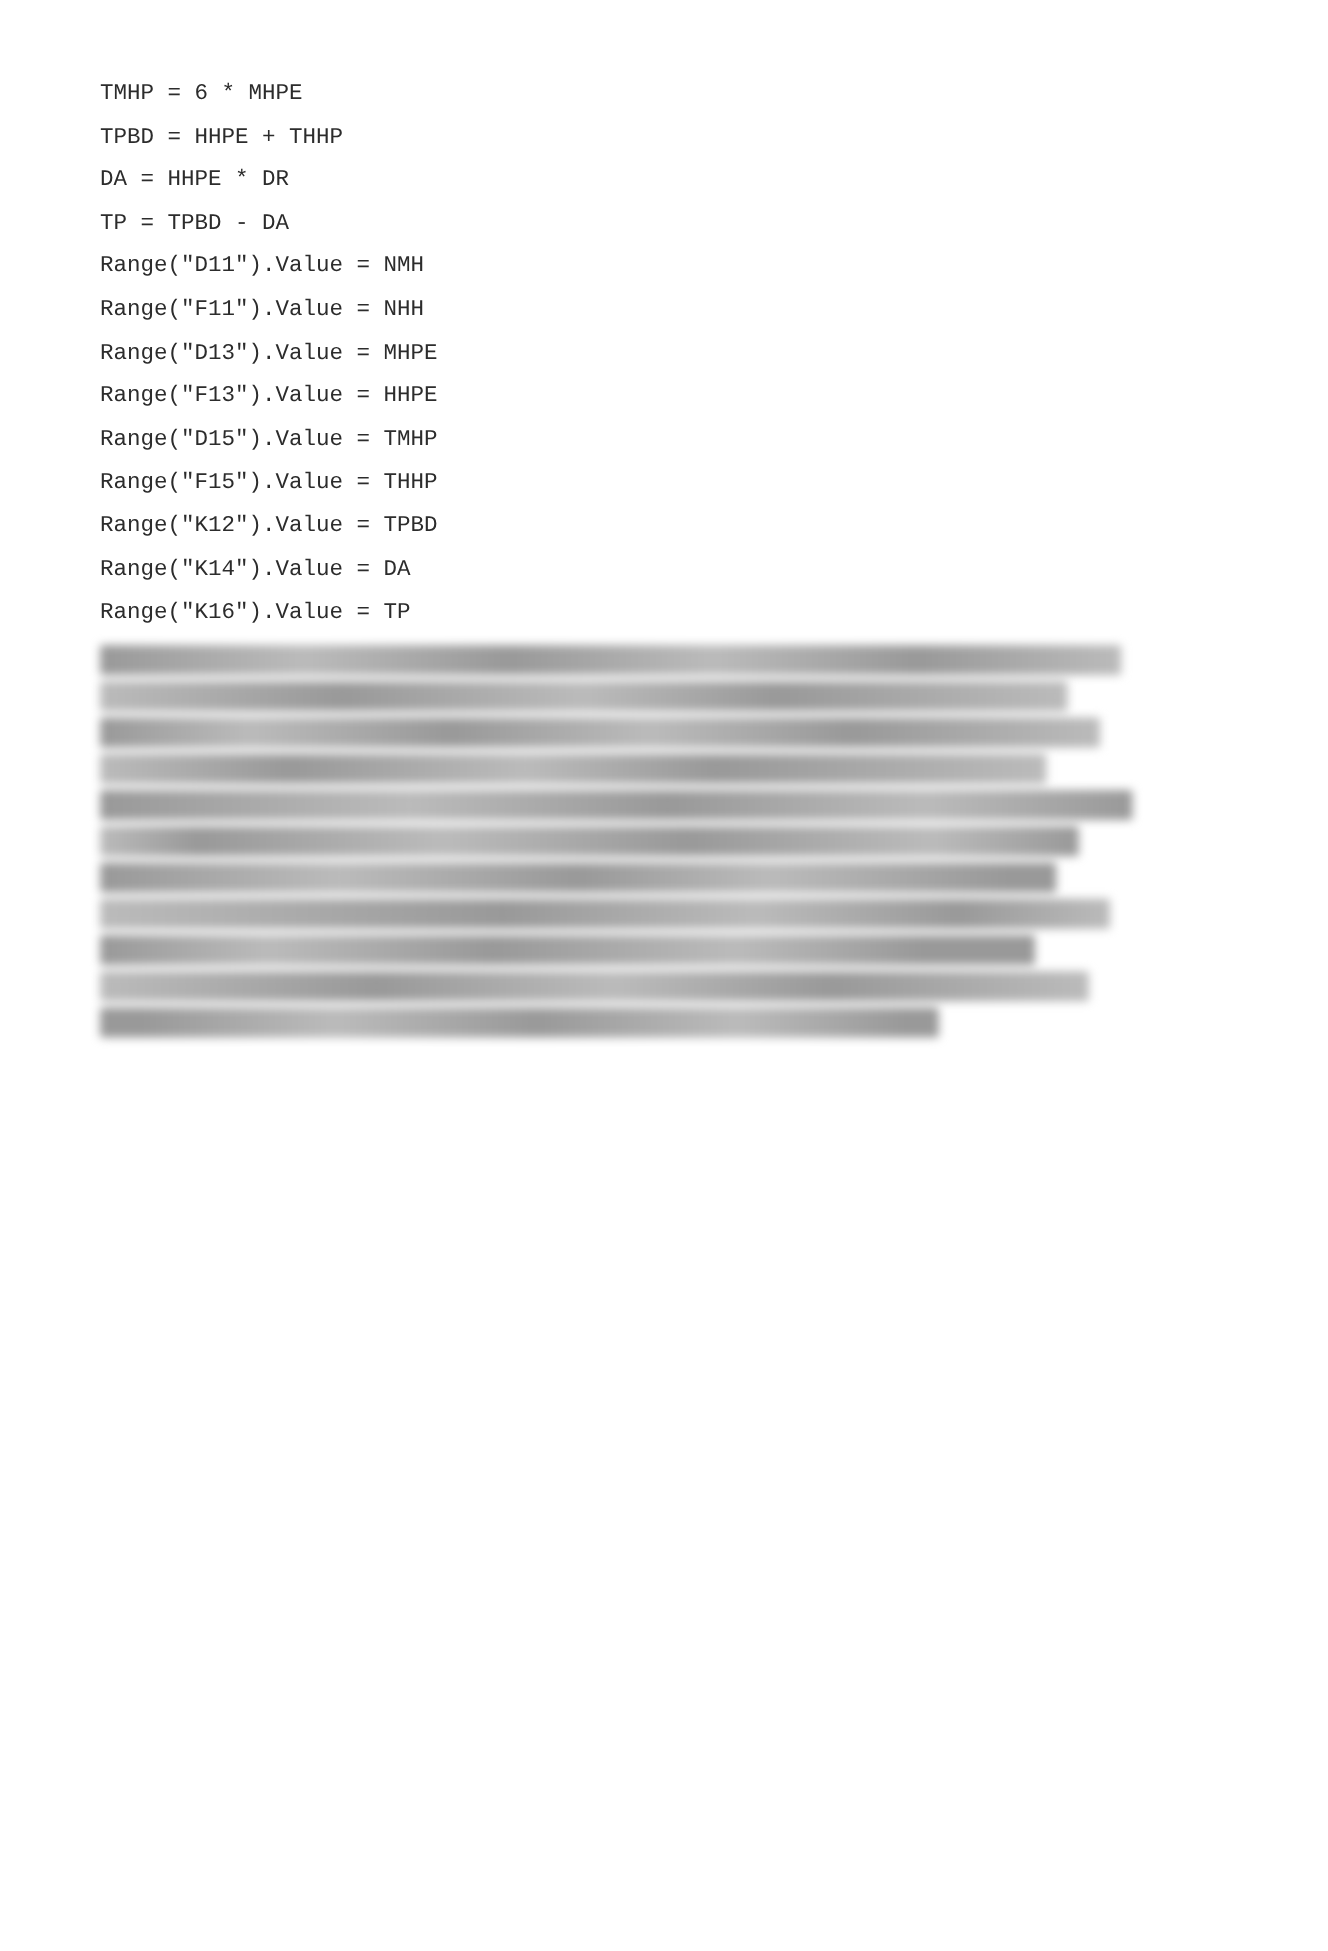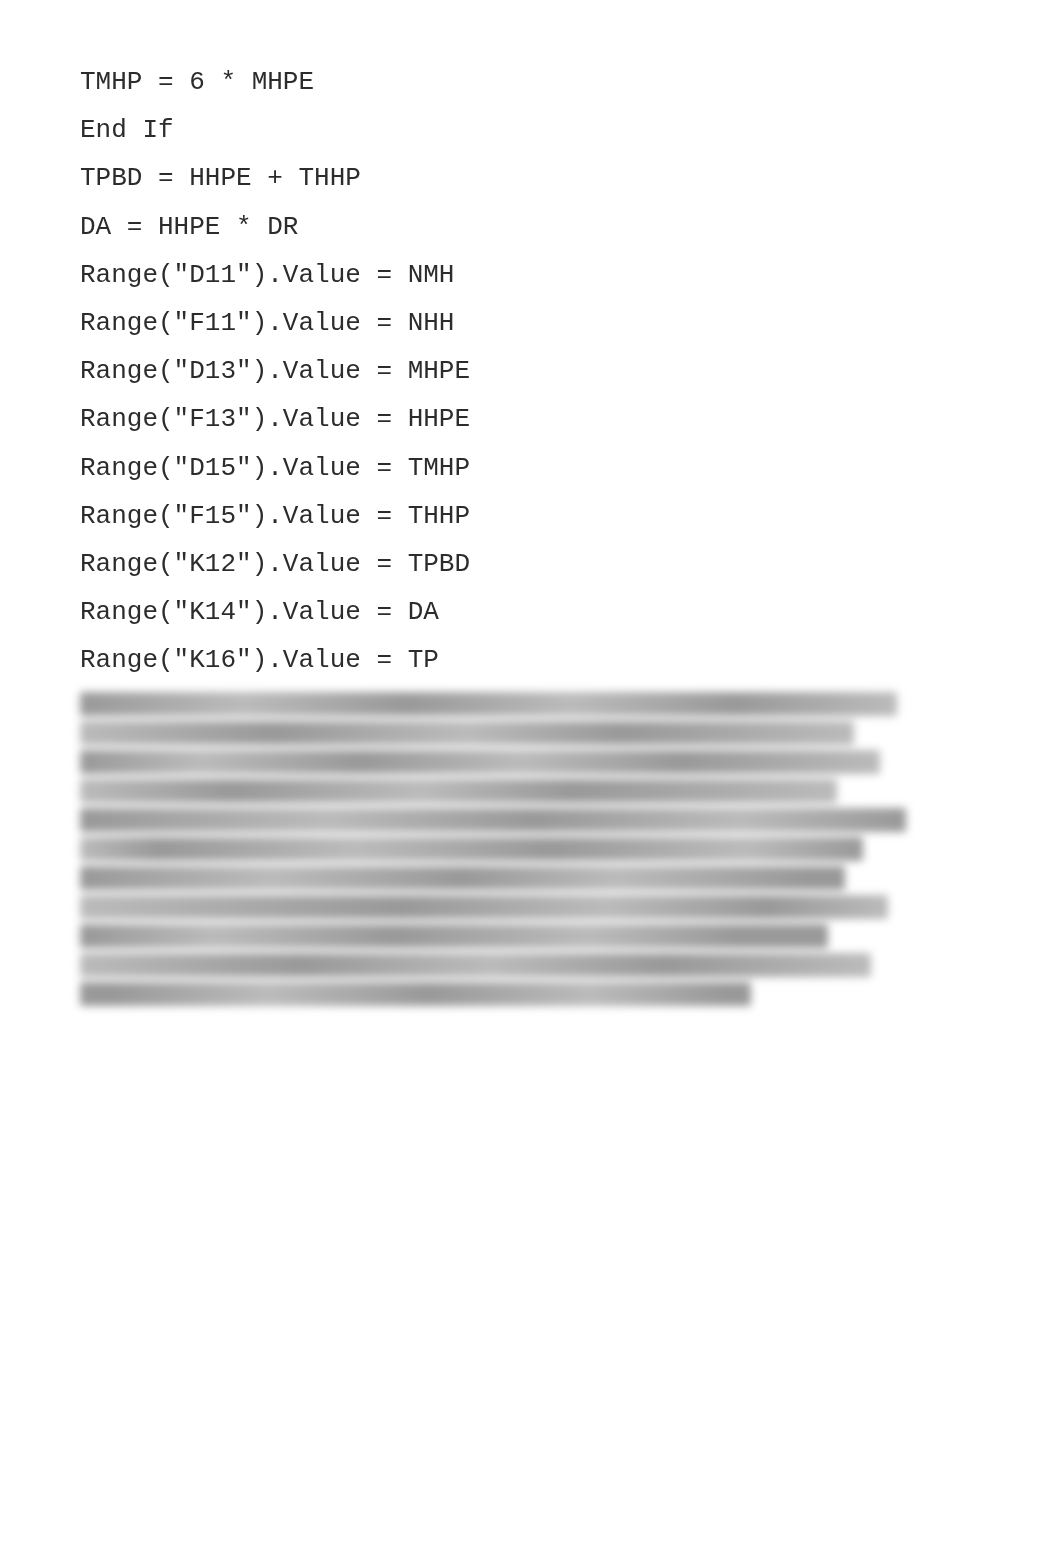--- a/index.html
+++ b/index.html
@@ -11,21 +11,21 @@
     body {
       width: 1062px;
       min-height: 1561px;
       background-color: #ffffff;
       font-family: 'Courier New', Courier, monospace;
       padding: 60px 80px;
       color: #2c2c2c;
     }
 
     .code-block {
-      font-size: 26px;
+      font-size: 18px;
       line-height: 1.7;
       white-space: pre;
       margin-bottom: 4px;
     }
 
     .blurred-section {
       margin-top: 10px;
       filter: blur(4px);
       user-select: none;
       font-family: Georgia, 'Times New Roman', serif;
@@ -35,23 +35,23 @@
       max-width: 860px;
     }
   </style>
 </head>
 <body>
 
 <div>
   <div>
 
   <div class="code-block">TMHP = 6 * MHPE</div>
-      <div class="code-block">End If</div>
       <div class="code-block">TPBD = HHPE + THHP</div>
       <div class="code-block">DA = HHPE * DR</div>
+      <div class="code-block">TP = TPBD - DA</div>
       <div class="code-block">Range("D11").Value = NMH</div>
       <div class="code-block">Range("F11").Value = NHH</div>
       <div class="code-block">Range("D13").Value = MHPE</div>
       <div class="code-block">Range("F13").Value = HHPE</div>
       <div class="code-block">Range("D15").Value = TMHP</div>
       <div class="code-block">Range("F15").Value = THHP</div>
       <div class="code-block">Range("K12").Value = TPBD</div>
       <div class="code-block">Range("K14").Value = DA</div>
       <div class="code-block">Range("K16").Value = TP</div>
     </div>

